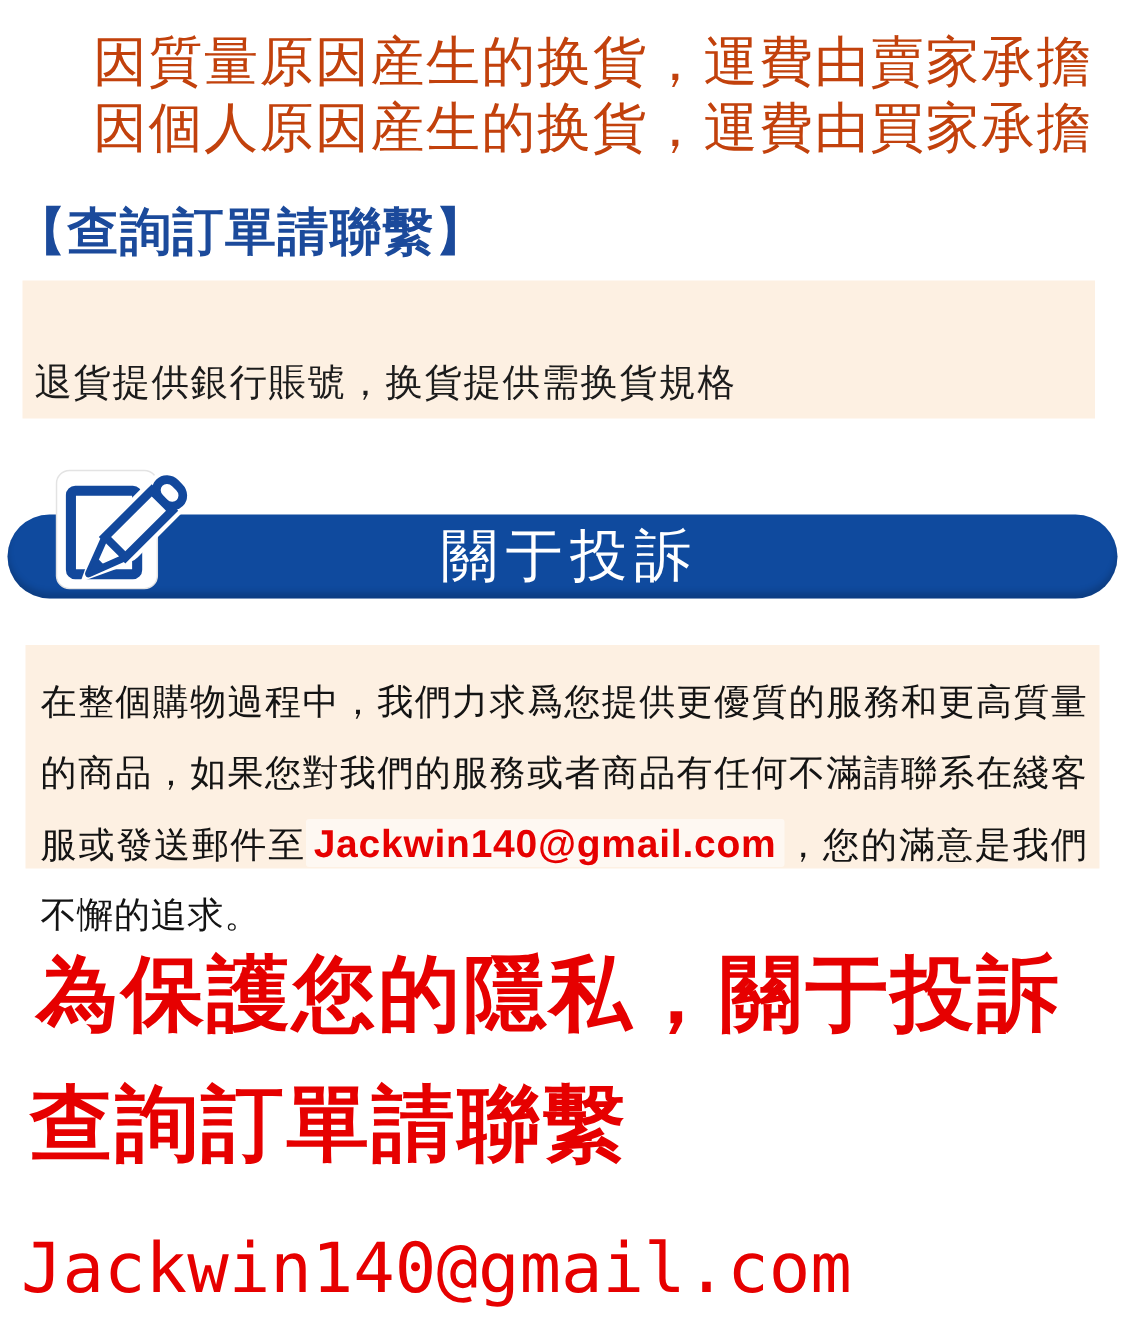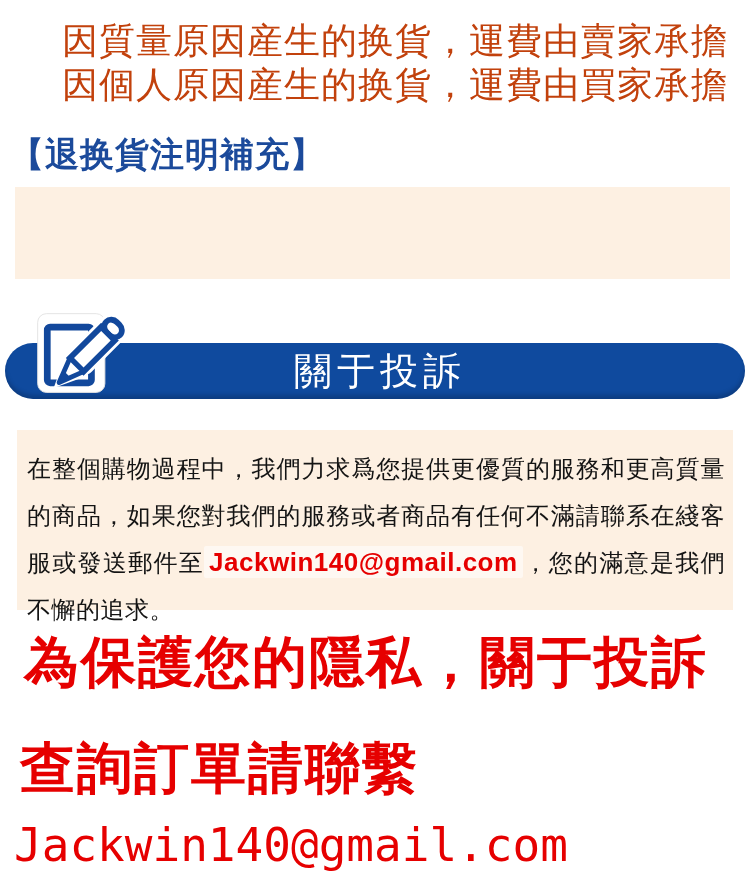--- a/index.html
+++ b/index.html
@@ -46,55 +46,56 @@
   #complaint-banner-title {
     position: absolute; left: 10px; right: 0; top: 0;
     text-align: center; line-height: 56px;
     font-size: 38px; color: #ffffff; letter-spacing: 5px; white-space: nowrap;
   }
   #complaint-icon {
     left: 30px; top: 306px; width: 96px; height: 96px; z-index: 5;
   }
 
   
-  #complaint-box { left: 17px; top: 430px; width: 716px; height: 180px; }
+  #complaint-box { left: 17px; top: 430px; width: 716px; height: 149px; }
   #complaint-paragraph {
     position: absolute; left: 10px; right: 8px; top: 15px;
     font-size: 24px; line-height: 47px; color: #141414;
     letter-spacing: 0.5px; text-align: justify;
   }
   .inline-email {
     color: #e60000; font-weight: bold; font-size: 26px;
     background: rgba(255,255,255,0.55);
     padding: 1px 5px; border-radius: 2px;
   }
 
   
   .red-big {
     color: #e60000; font-weight: bold; font-size: 55px;
     letter-spacing: 2px; white-space: nowrap;
   }
   #privacy-line1 { left: 24px; top: 626px; }
-  #privacy-line2 { left: 20px; top: 713px; margin-top: 19px; }
+  #privacy-line2 { left: 20px; top: 713px; }
   #contact-email {
     left: 14px; top: 818px;
     color: #e60000; font-size: 46px;
     font-family: "DejaVu Sans Mono", monospace;
     white-space: nowrap;
   }
 </style>
 </head>
 <body>
 
 <div class="abs note-line" id="note-quality">因質量原因産生的换貨，運費由賣家承擔</div>
 <div class="abs note-line" id="note-personal">因個人原因産生的换貨，運費由買家承擔</div>
 
-<div class="abs" id="supplement-title">【退换貨注明補充】</div>
+<div class="abs" id="supplement-title">【查詢訂單請聯繫】</div>
 
 <div class="cream-box" id="supplement-box">
+  <div class="supp-line" id="supp-line-1">退貨提供銀行賬號，换貨提供需换貨規格</div>
 </div>
 
 <div class="abs" id="complaint-banner">
   <div id="complaint-banner-title">關于投訴</div>
 </div>
 
 <svg class="abs" id="complaint-icon" viewBox="0 0 100 100" aria-hidden="true">
 
   <rect x="8" y="8" width="70" height="82" rx="9" fill="#ffffff" stroke="#e3e3e3" stroke-width="1"></rect>
 

